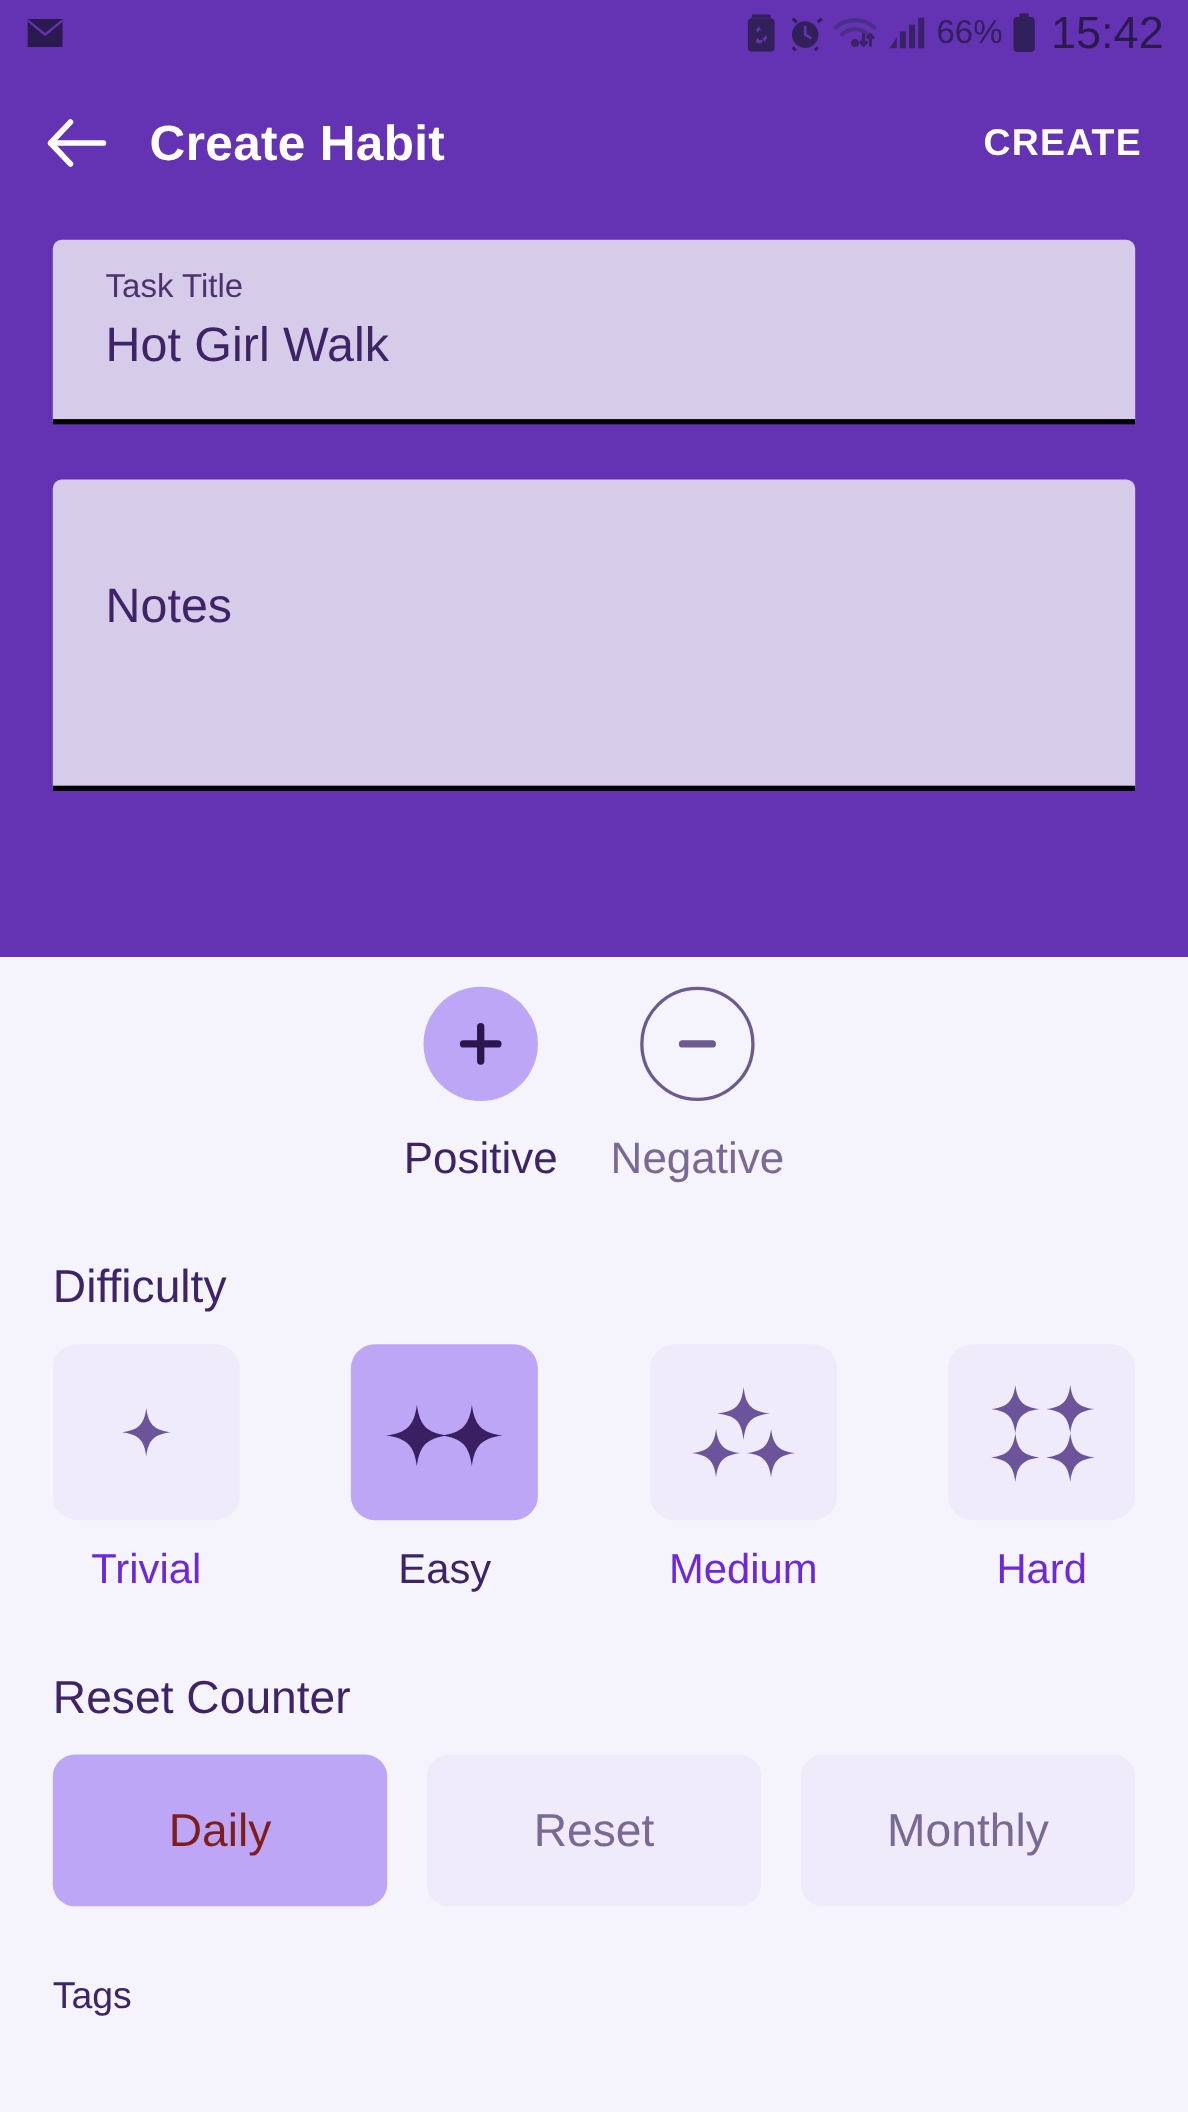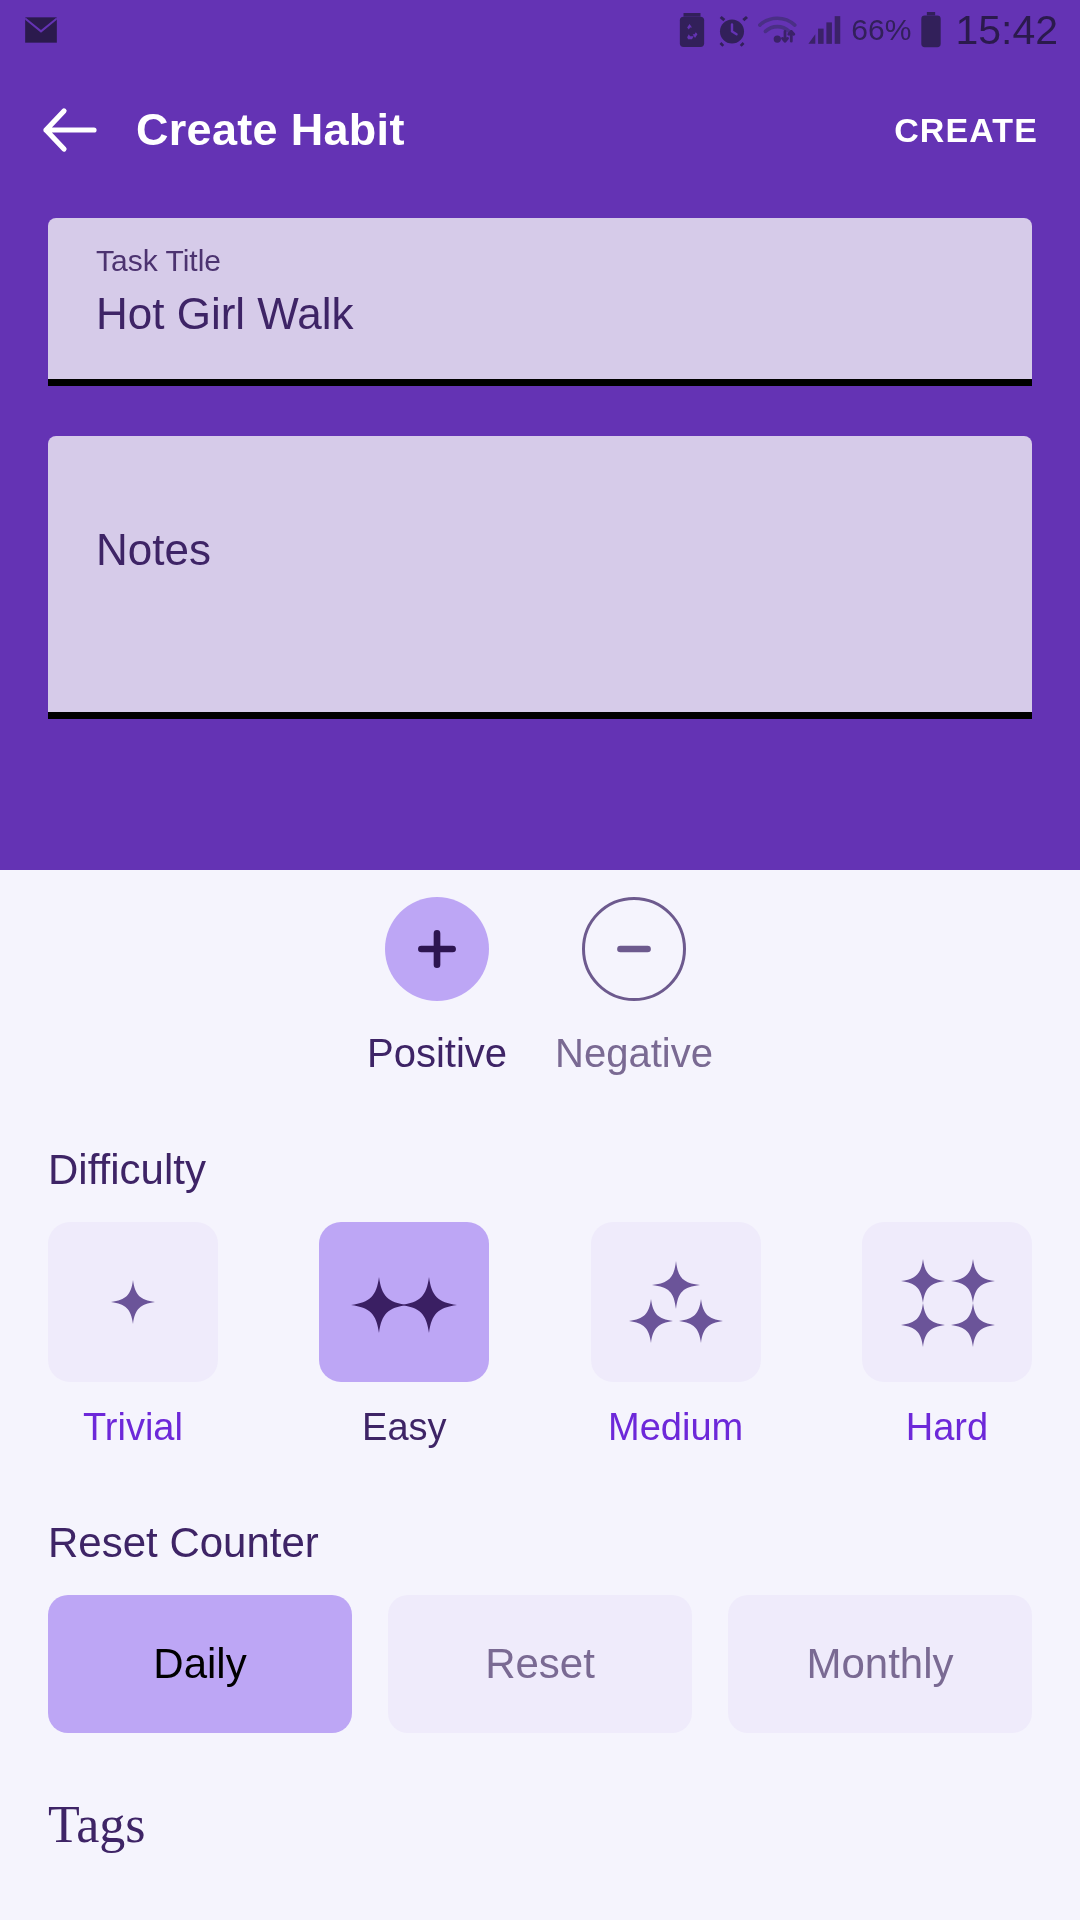--- a/index.html
+++ b/index.html
@@ -35,21 +35,21 @@
   .create-btn{
     margin-left:auto; color:#ffffff; font-size:34px; font-weight:bold;
     letter-spacing:1.1px; cursor:pointer;
   }
 
   
   .form-region{ background:#6433b4; padding:18px 48px 0 48px; height:670px; }
 
   .field{
     background:#d6cbe9; border-top-left-radius:8px; border-top-right-radius:8px;
-    border-bottom:7px solid #000000; position:relative;
+    border-bottom:5px solid #000000; position:relative;
   }
   .field-title{ height:168px; padding:26px 48px 0 48px; }
   .field-label{ font-size:30px; color:#4c3370; line-height:1.1; }
   .field-value{ font-size:44px; color:#3e2466; margin-top:12px; line-height:1.15; }
 
   .field-notes{ height:283px; padding:0 48px; display:flex; align-items:center; margin-top:50px; }
   .notes-placeholder{ font-size:44px; color:#3e2466; margin-bottom:48px; }
 
   
   .body-region{ background:#f5f4fd; padding:0 48px; }
@@ -83,24 +83,24 @@
   .diff-label.on{ color:#3e2466; }
   .diff-label.off{ color:#6d28d9; }
 
   
   .chip-row{ display:flex; gap:36px; margin-top:28px; }
   .chip{
     flex:1; height:138px; border-radius:20px;
     display:flex; align-items:center; justify-content:center;
     font-size:42px; cursor:pointer;
   }
-  .chip.on{ background:#bda6f5; color:#000000; }
+  .chip.on{ background:#bda6f5; color:#7f1d1d; }
   .chip.off{ background:#efebfb; color:#7a6a93; }
 
-  .tags-title{ font-size:52px; color:#3e2466; margin-top:62px;font-family:Liberation Serif, serif; }
+  .tags-title{ font-size:34px; color:#3e2466; margin-top:62px; }
 </style>
 </head>
 <body>
 
 <div id="screen">
 
   <div class="statusbar">
     <div class="sb-left">
       <span class="sb-icon">
         <svg width="38" height="38" viewBox="0 0 24 24">

